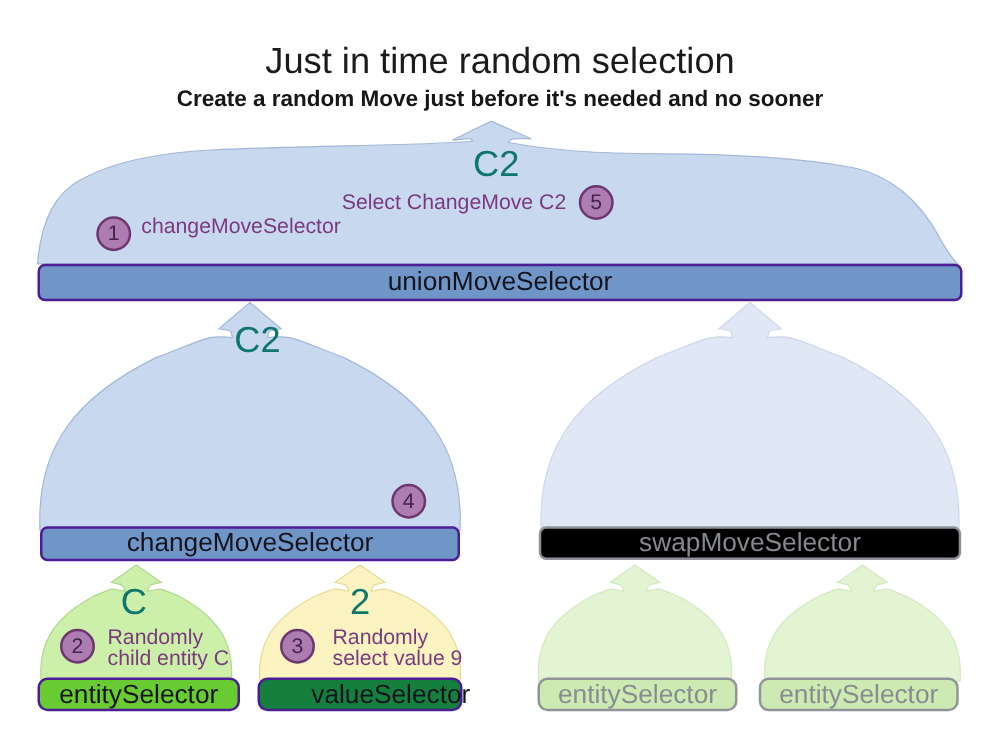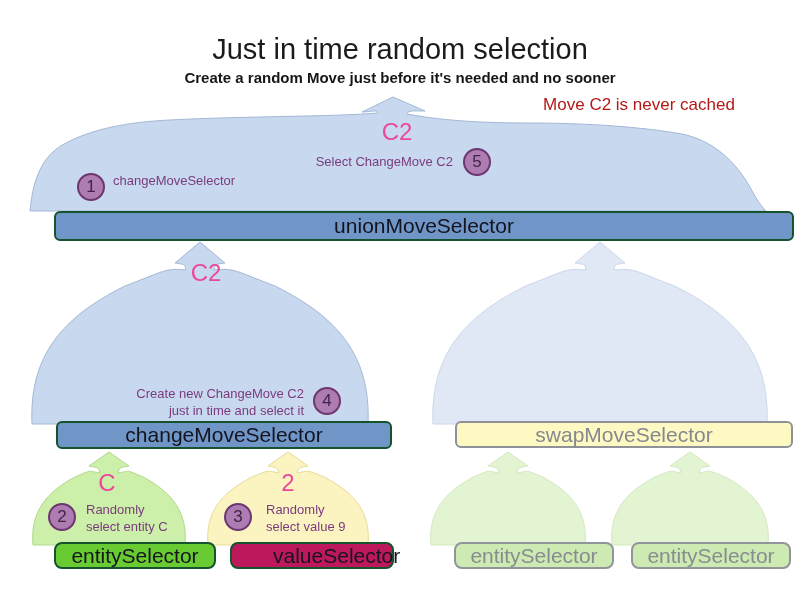--- a/index.html
+++ b/index.html
@@ -3,39 +3,39 @@
 <meta charset="utf-8">
 <style>
   html,body{margin:0;padding:0;}
   body{font-family:"Liberation Sans","DejaVu Sans",sans-serif;background:#ffffff;}
   .canvas{position:relative;width:800px;height:600px;background:#ffffff;overflow:hidden;}
   .canvas svg{position:absolute;left:0;top:0;}
 
   .title{position:absolute;left:50%;top:33px;transform:translateX(-50%);
          font-size:29px;color:#1b1b1b;white-space:nowrap;}
   .subtitle{position:absolute;left:50%;top:69px;transform:translateX(-50%);
-         font-size:15px;font-weight:bold;color:#161616;white-space:nowrap;}
+         font-size:18px;font-weight:bold;color:#161616;white-space:nowrap;}
   .warning{position:absolute;left:639px;top:105px;transform:translate(-50%,-50%);
          font-size:17px;color:#b41916;white-space:nowrap;}
 
-  .biglabel{position:absolute;transform:translate(-50%,-50%);font-size:24px;color:#ec4899;white-space:nowrap;}
+  .biglabel{position:absolute;transform:translate(-50%,-50%);font-size:29px;color:#0f766e;white-space:nowrap;}
 
   .bar{position:absolute;box-sizing:border-box;text-align:center;font-size:21px;color:#14141e;
-       border:2px solid #14532d;border-radius:6px;white-space:nowrap;margin-left:24px;}
+       border:2px solid #4c1d95;border-radius:6px;white-space:nowrap;}
   .bar.blue{background:#7095c7;}
   .bar.green{background:#68cb31;border-radius:8px;}
-  .bar.yellow{background:#be185d;border-radius:8px;padding-left:41px;}
-  .bar.fadedblue{background:#fef9c3;border-color:#8e9298;color:#85888d;}
+  .bar.yellow{background:#15803d;border-radius:8px;padding-left:41px;}
+  .bar.fadedblue{background:#000000;border-color:#8e9298;color:#85888d;}
   .bar.fadedgreen{background:#cdeab2;border-color:#90959a;color:#888c90;border-radius:8px;}
 
   .badge{position:absolute;box-sizing:border-box;width:28px;height:28px;border-radius:50%;
          background:#ad7cb0;border:2px solid #6d3671;color:#43234a;
          font-size:17px;line-height:24px;text-align:center;transform:translate(-50%,-50%);}
 
-  .note{position:absolute;font-size:13px;line-height:17px;color:#7a3b7e;white-space:nowrap;}
+  .note{position:absolute;font-size:17px;line-height:17px;color:#7a3b7e;white-space:nowrap;}
   .note span{display:block;}
   .note.r{text-align:right;}
 
   .mound-blue{fill:#c8d9ef;stroke:#a3b8d6;stroke-width:1;}
   .mound-blue-faded{fill:#dfe8f4;stroke:#ccd8ea;stroke-width:1;}
   .mound-green{fill:#ccefa9;stroke:#b2d88d;stroke-width:1;}
   .mound-green-faded{fill:#e2f4d2;stroke:#d3e9bf;stroke-width:1;}
   .mound-yellow{fill:#fbf4c0;stroke:#e6dc96;stroke-width:1;}
 </style>
 </head>
@@ -61,47 +61,42 @@
     <path id="dome-swap" class="mound-blue-faded" d="M 433,424 C 430,356 463.1,317.1 524.9,286.3 C 566.6,270.1 566.4,268 586,270 C 584,264 587.5,265 575,263 L 600,242 L 625,263 C 612.5,265 616,264 614,270 C 633.6,268 633.4,270.1 675.2,286.3 C 736.9,317.1 770,356 767,424 Z"></path>
     <path id="dome-change" class="mound-blue" d="M 32,424 C 29,356 62.2,317.1 124.4,286.3 C 166.4,270.1 166.4,268 186,270 C 184,264 187.5,265 175,263 L 200,242 L 225,263 C 212.5,265 216,264 214,270 C 233.6,268 233.6,270.1 275.6,286.3 C 337.8,317.1 371,356 368,424 Z"></path>
     <path id="dome-entity" class="mound-green" d="M 33,545 C 30,511.4 46.7,492.2 74.8,477 C 93.8,469 87.4,471 100,473 C 98,467 99,468 89,466 L 109,452 L 129,466 C 119,468 120,467 118,473 C 130.6,471 124.2,469 143.2,477 C 171.3,492.2 188,511.4 185,545 Z"></path>
     <path id="dome-value" class="mound-yellow" d="M 208,545 C 205,511.4 222.4,492.2 252,477 C 272,469 266.4,471 279,473 C 277,467 278,468 268,466 L 288,452 L 308,466 C 298,468 299,467 297,473 C 309.6,471 304,469 324,477 C 353.6,492.2 371,511.4 368,545 Z"></path>
     <path id="dome-entity-faded-1" class="mound-green-faded" d="M 431,545 C 428,511.4 444.9,492.2 473.4,477 C 492.6,469 486.4,471 499,473 C 497,467 498,468 488,466 L 508,452 L 528,466 C 518,468 519,467 517,473 C 529.6,471 523.4,469 542.7,477 C 571.1,492.2 588,511.4 585,545 Z"></path>
     <path id="dome-entity-faded-2" class="mound-green-faded" d="M 612,545 C 609,511.4 626,492.2 654.9,477 C 674.4,469 668.4,471 681,473 C 679,467 680,468 670,466 L 690,452 L 710,466 C 700,468 701,467 699,473 C 711.6,471 705.6,469 725.1,477 C 754,492.2 771,511.4 768,545 Z"></path>
   </svg>
 
   <div class="title">Just in time random selection</div>
   <div class="subtitle">Create a random Move just before it's needed and no sooner</div>
-  <div class="warning">Move C2 is never cached</div>
 
   <div class="biglabel" style="left:397px;top:132px;">C2</div>
   <div class="biglabel" style="left:206px;top:273px;">C2</div>
   <div class="biglabel" style="left:107px;top:483px;">C</div>
   <div class="biglabel" style="left:288px;top:483px;">2</div>
 
   <div class="badge" style="left:91px;top:187px;">1</div>
   <div class="badge" style="left:62px;top:517px;">2</div>
   <div class="badge" style="left:238px;top:517px;">3</div>
   <div class="badge" style="left:327px;top:401px;">4</div>
   <div class="badge" style="left:477px;top:162px;">5</div>
 
   <div class="note" style="left:113px;top:172px;">
     <span>changeMoveSelector</span>
   </div>
   <div class="note" style="left:86px;top:501px;">
     <span>Randomly</span>
-    <span>select entity C</span>
+    <span>child entity C</span>
   </div>
   <div class="note" style="left:266px;top:501px;">
     <span>Randomly</span>
     <span>select value 9</span>
-  </div>
-  <div class="note r" style="right:496px;top:385px;">
-    <span>Create new ChangeMove C2</span>
-    <span>just in time and select it</span>
   </div>
   <div class="note r" style="right:347px;top:153px;">
     <span>Select ChangeMove C2</span>
   </div>
 
   <div class="bar blue" style="left:30px;top:211px;width:740px;height:30px;line-height:26px;">unionMoveSelector</div>
   <div class="bar blue" style="left:32px;top:421px;width:336px;height:28px;line-height:24px;">changeMoveSelector</div>
   <div class="bar fadedblue" style="left:431px;top:421px;width:338px;height:27px;line-height:23px;">swapMoveSelector</div>
   <div class="bar green" style="left:30px;top:542px;width:162px;height:27px;line-height:23px;">entitySelector</div>
   <div class="bar yellow" style="left:206px;top:542px;width:164px;height:27px;line-height:23px;">valueSelector</div>

